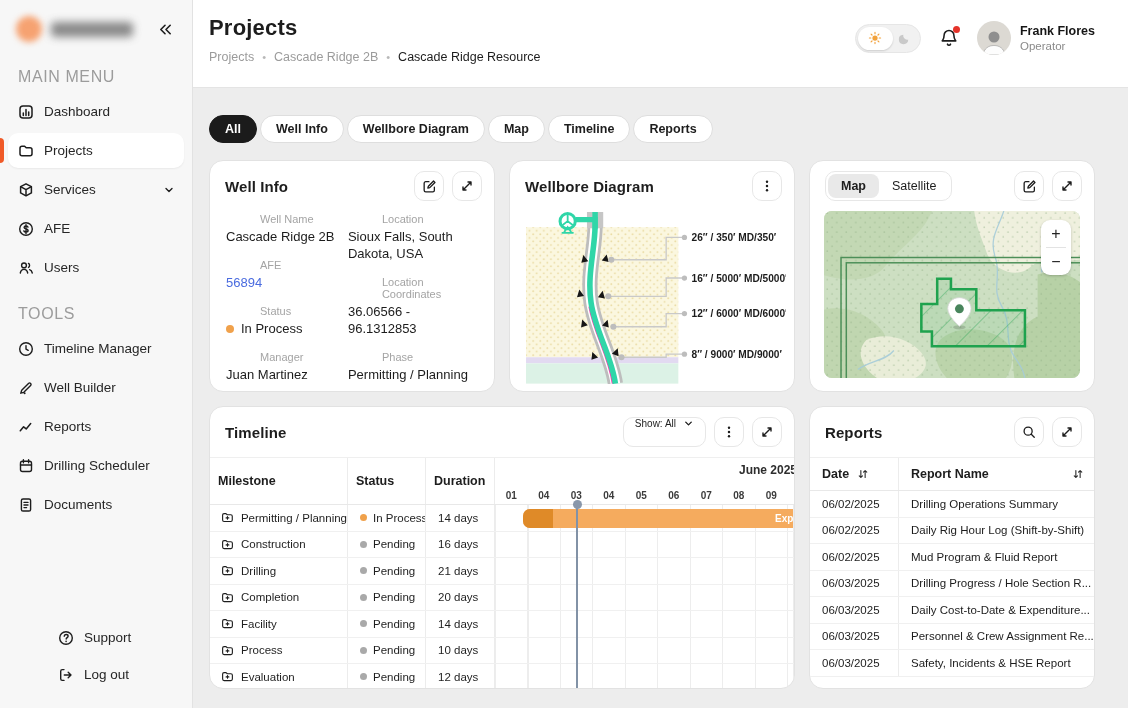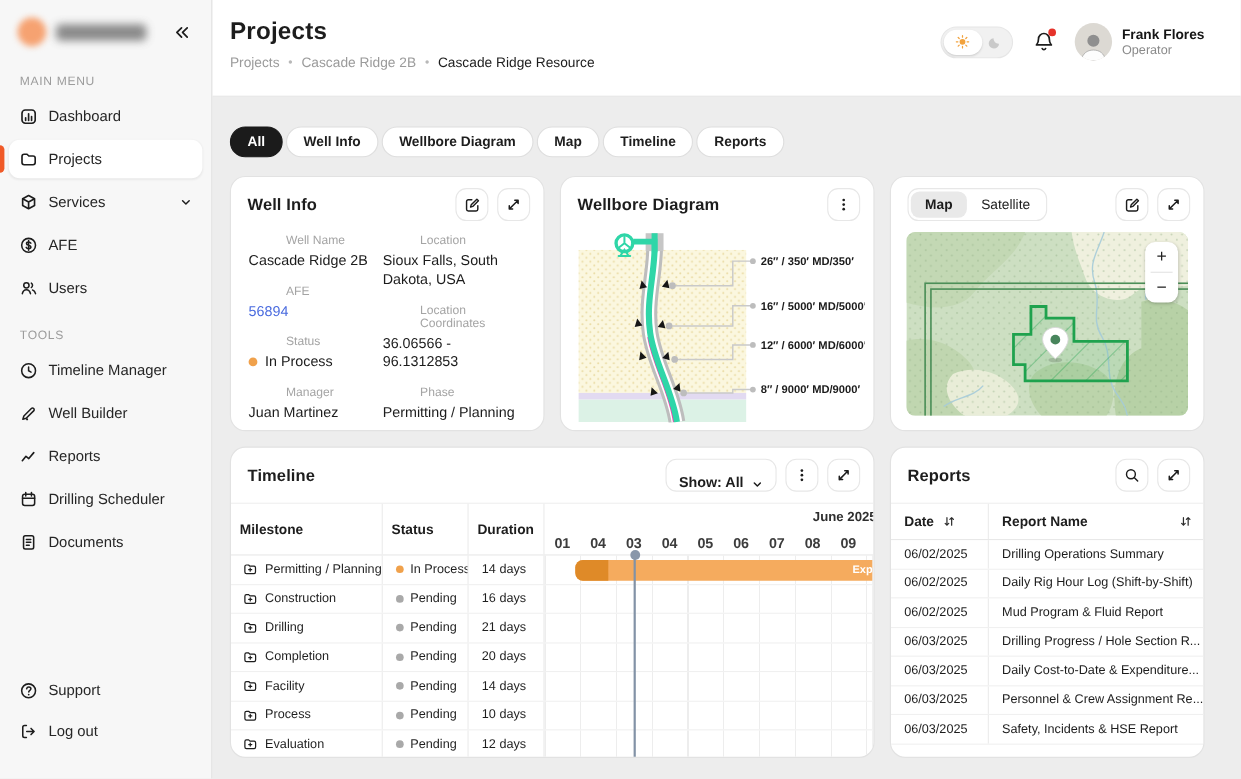--- a/index.html
+++ b/index.html
@@ -15,34 +15,34 @@
   .sidebar {
     width:193px; flex:0 0 193px; height:708px;
     background:#f7f7f7; border-right:1px solid #e2e2e2;
     display:flex; flex-direction:column; position:relative;
   }
   .logo-row { display:flex; align-items:center; padding:16px 16px 8px 16px; gap:9px; }
   .logo-mark { width:26px; height:26px; border-radius:50%; background:#f6a271; filter:blur(3px); }
   .logo-word { width:82px; height:15px; border-radius:4px; background:#6e6e6e; filter:blur(4px); opacity:.8; }
   .collapse-btn { margin-left:auto; width:22px; height:22px; display:flex; align-items:center; justify-content:center; cursor:pointer; }
 
-  .menu-label { font-size:11px; letter-spacing:.6px; color:#9c9c9c; padding:18px 18px 6px 18px; font-weight:400; }
+  .menu-label { font-size:16px; letter-spacing:.6px; color:#9c9c9c; padding:18px 18px 6px 18px; font-weight:400; }
   .nav-item {
     display:flex; align-items:center; gap:10px;
     margin:2px 8px; padding:0 9px; height:35px;
     border-radius:10px; font-size:13.5px; color:#262626; cursor:pointer; position:relative;
   }
   .nav-item .nic { width:17px; display:flex; justify-content:center; }
   .nav-item.active { background:#fff; box-shadow:0 1px 2px rgba(0,0,0,.06); font-weight:500; }
   .nav-item.active::before {
     content:""; position:absolute; left:-8px; top:5px; bottom:5px; width:4px;
     background:#f05a28; border-radius:0 4px 4px 0;
   }
   .nav-item .chev { margin-left:auto; }
-  .sidebar-footer { margin-top:auto; padding-bottom:24px; }
+  .sidebar-footer { margin-top:auto; padding-bottom:14px;margin-left:40px; }
 
   
   .main { flex:1; min-width:0; display:flex; flex-direction:column; }
   .topbar {
     background:#fff; border-bottom:1px solid #e4e4e4;
     height:88px; padding:15px 33px 0 16px;
     display:flex; align-items:flex-start;
   }
   .page-title { font-size:22px; font-weight:700; letter-spacing:.2px; }
   .breadcrumbs { display:flex; align-items:center; gap:8px; margin-top:9px; font-size:12.5px; color:#9b9b9b; }
@@ -113,30 +113,30 @@
   .zoom-ctl {
     position:absolute; top:9px; right:9px; width:30px; background:#fff; border-radius:9px;
     box-shadow:0 1px 3px rgba(0,0,0,.2); overflow:hidden;
   }
   .zoom-btn { height:27px; display:flex; align-items:center; justify-content:center; font-size:16px; color:#222; cursor:pointer; }
   .zoom-div { height:1px; background:#e3e3e3; margin:0 5px; }
 
   
   .show-btn {
     height:30px; border:1px solid #e7e7e7; border-radius:10px; background:#fff;
-    display:flex; align-items:flex-end; gap:7px; padding:0 11px; font-size:13px; font-weight:700; cursor:pointer;
+    display:flex; align-items:flex-start; gap:7px; padding:0 11px; font-size:10px; font-weight:400; cursor:pointer;
   }
   .tl-table { position:relative; flex:1; border-top:1px solid #efefef; }
   .tl-grid-row { display:grid; grid-template-columns:138px 78px 69px 1fr; }
   .tl-head { height:47px; border-bottom:1px solid #e8e8e8; }
   .tl-head .hcell { display:flex; align-items:center; padding-left:8px; font-size:12.5px; font-weight:700; border-right:1px solid #ececec; }
   .g-head { position:relative; overflow:hidden; }
   .g-month { position:absolute; top:5px; right:-3px; font-size:12px; font-weight:600; color:#2e2e2e; white-space:nowrap; }
   .g-days { position:absolute; left:0; bottom:3px; display:flex; width:325px; }
-  .g-days span { width:32.5px; text-align:center; font-size:13px; font-weight:600; color:#3c3c3c; }
+  .g-days span { width:32.5px; text-align:center; font-size:10px; font-weight:600; color:#3c3c3c; }
   .tl-row { height:26.5px; border-bottom:1px solid #f0f0f0; }
   .tl-row .cell { display:flex; align-items:center; padding-left:12px; font-size:11.5px; color:#1f1f1f; border-right:1px solid #ececec; overflow:hidden; white-space:nowrap; }
   .tl-row .cell.milestone { gap:7px; padding-left:11px; }
   .tl-row .cell .dot { width:7px; height:7px; flex:0 0 7px; }
   .g-cell {
     position:relative; border-right:none;
     background-image:repeating-linear-gradient(to right, #ededed 0, #ededed 1px, transparent 1px, transparent 32.5px);
   }
   .gantt-bar {
     position:absolute; left:28px; top:3.5px; height:19px; width:340px;

